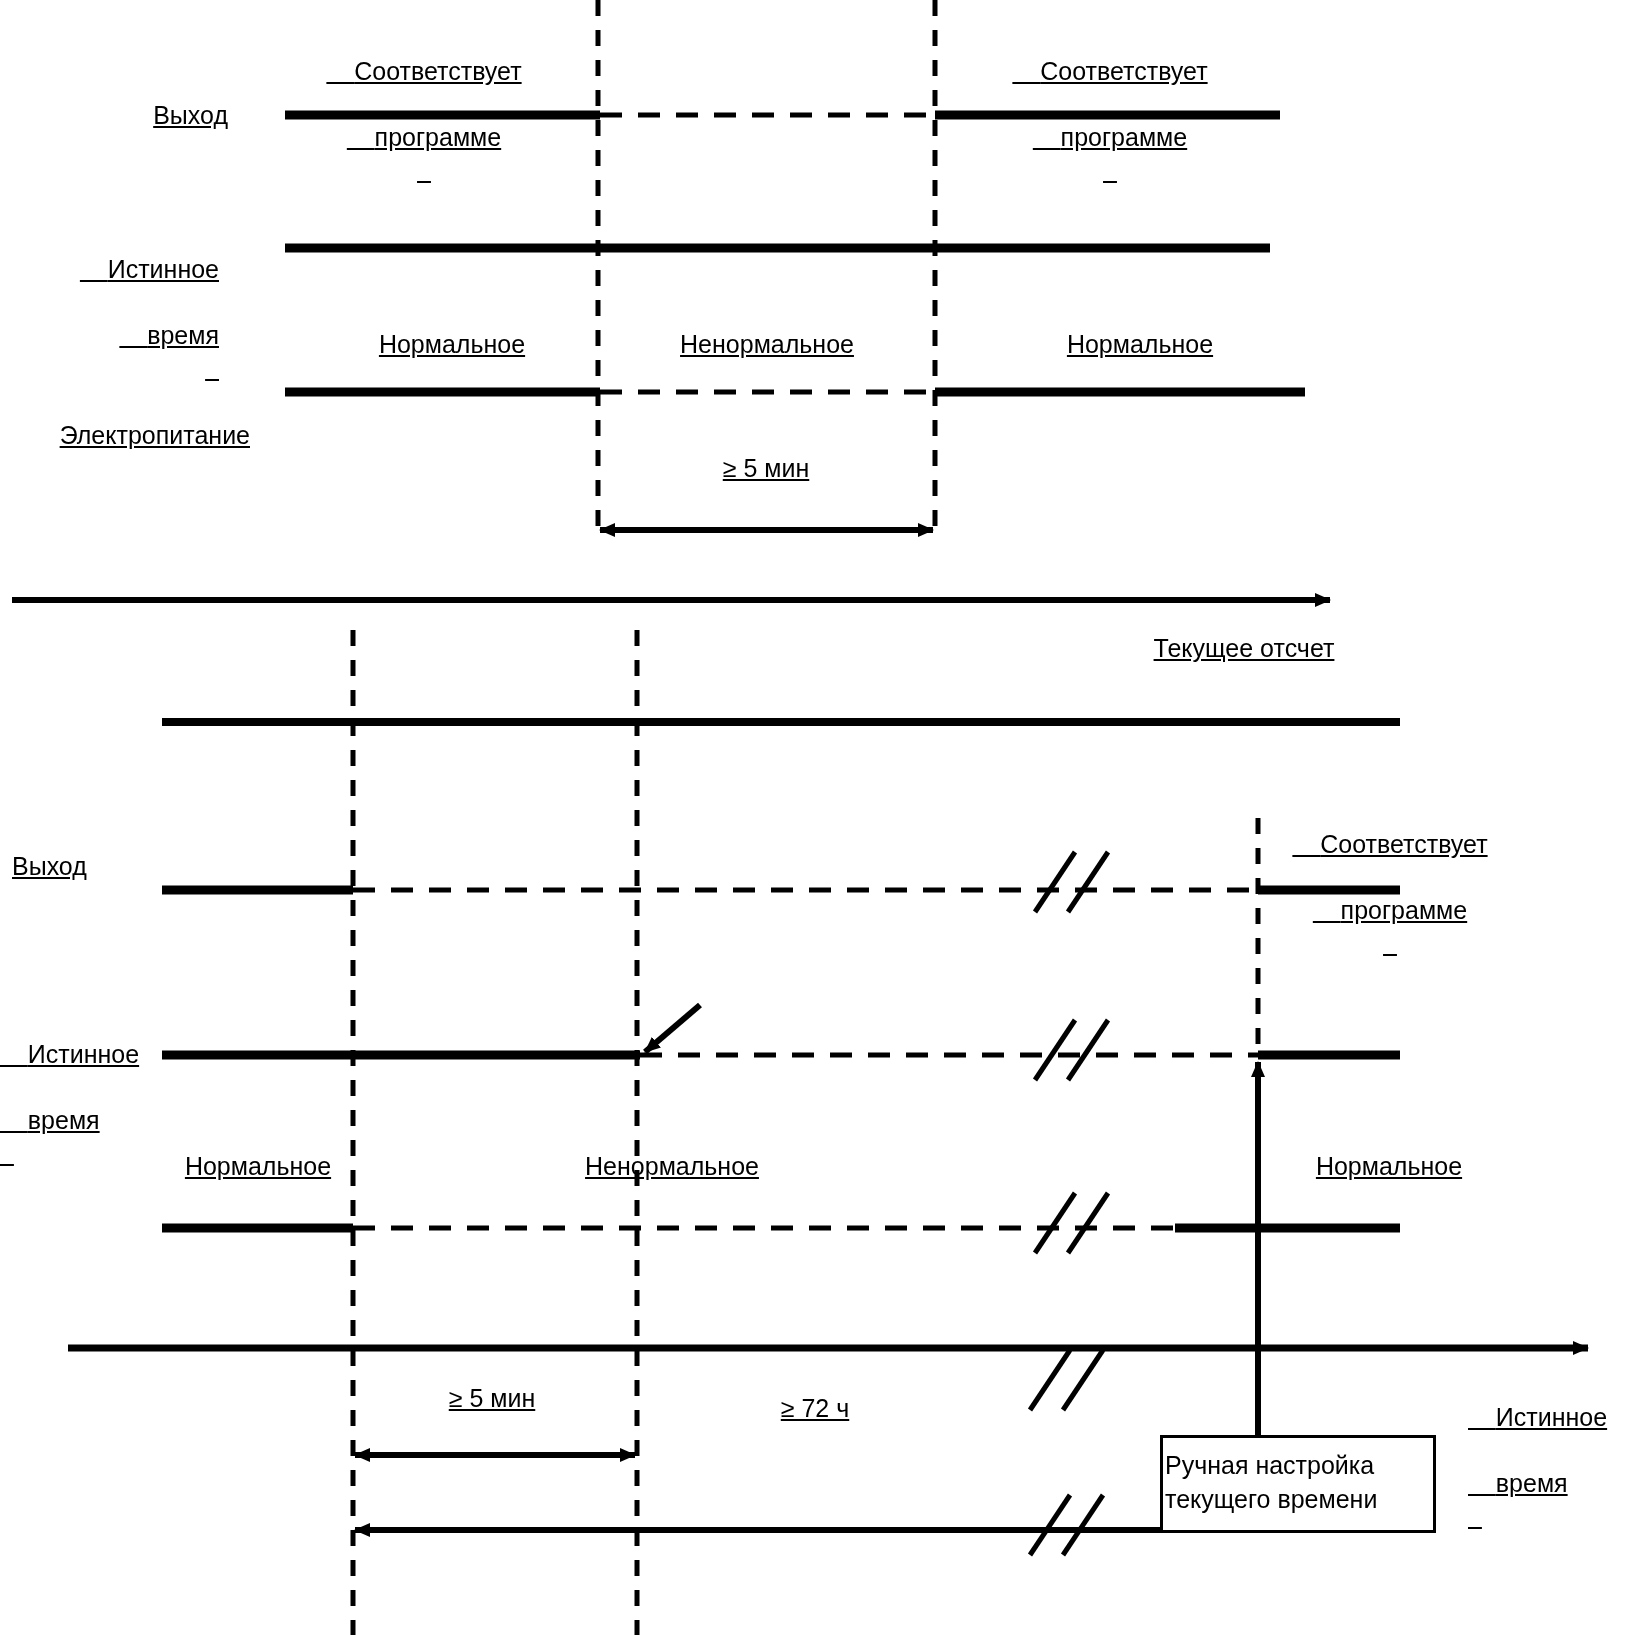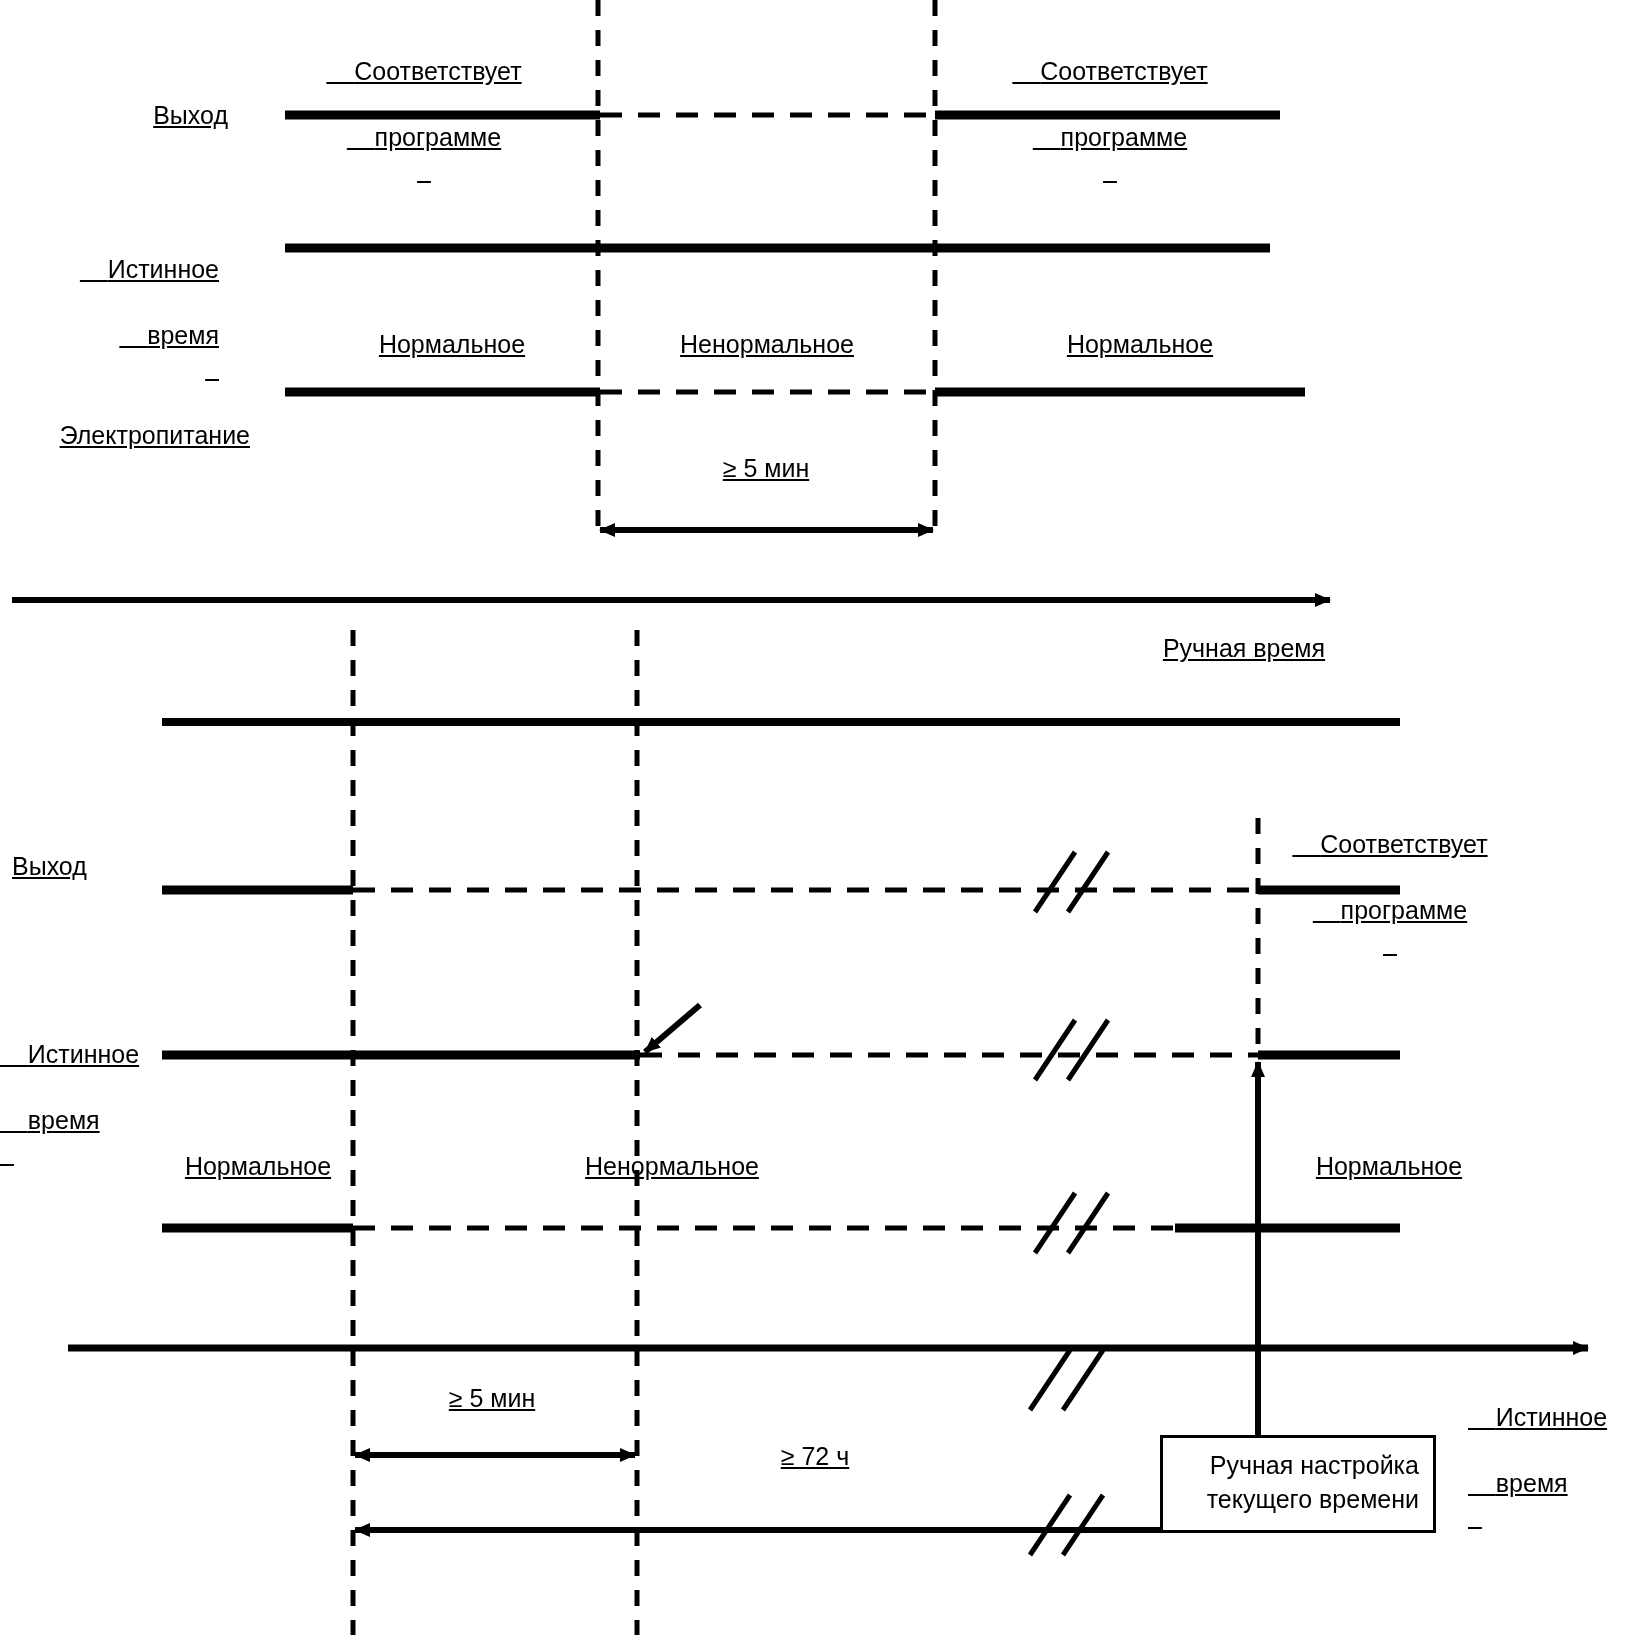--- a/index.html
+++ b/index.html
@@ -5,21 +5,21 @@
   html,body{margin:0;padding:0;background:#fff;}
   body{width:1634px;height:1635px;position:relative;overflow:hidden;
        font-family:"Liberation Sans","DejaVu Sans",sans-serif;color:#000;}
   .stage{position:absolute;left:0;top:0;width:1634px;height:1635px;}
   svg.layer{position:absolute;left:0;top:0;width:1634px;height:1635px;}
   .lbl{position:absolute;font-size:25px;line-height:33px;color:#000;white-space:pre;text-decoration:underline;}
   .c{text-align:center;transform:translateX(-50%);}
   .r{text-align:right;transform:translateX(-100%);}
   .l{text-align:left;}
   .boxlbl{position:absolute;border:3px solid #000;background:#fff;
-          font-size:25px;line-height:34px;text-align:right;padding:10px 14px 12px 2px;
+          font-size:25px;line-height:34px;text-align:left;padding:10px 14px 12px 2px;
           box-sizing:border-box;}
 </style>
 </head>
 <body>
 
 <div class="stage">
 
   <svg class="layer" viewBox="0 0 1634 1635">
     <defs>
       <marker id="arrEnd" markerWidth="16" markerHeight="14" refX="15" refY="7" orient="auto" markerUnits="userSpaceOnUse">
@@ -132,21 +132,21 @@
   </div>
 
   <div class="lbl c" style="left:452px;top:328px;">Нормальное</div>
   <div class="lbl c" style="left:767px;top:328px;">Ненормальное</div>
   <div class="lbl c" style="left:1140px;top:328px;">Нормальное</div>
 
   <div class="lbl r" style="left:250px;top:374px;margin-top:45px;">Электропитание</div>
 
   <div class="lbl c" style="left:766px;top:452px;">≥ 5 мин</div>
 
-  <div class="lbl c" style="left:1244px;top:632px;">Ручная время</div>
+  <div class="lbl c" style="left:1244px;top:632px;">Текущее отсчет</div>
 
   <div class="lbl l" style="left:12px;top:850px;">Выход</div>
 
   <div class="lbl l" style="left:0px;top:1005px;">
     <span>Истинное</span><br>
     <span>время</span>
   </div>
 
 
   <div class="lbl c" style="left:1390px;top:795px;">
@@ -154,21 +154,21 @@
     <span>программе</span>
   </div>
 
 
   <div class="lbl c" style="left:258px;top:1150px;">Нормальное</div>
   <div class="lbl c" style="left:672px;top:1150px;">Ненормальное</div>
   <div class="lbl c" style="left:1389px;top:1150px;">Нормальное</div>
 
   <div class="lbl c" style="left:492px;top:1382px;">≥ 5 мин</div>
 
-  <div class="lbl c" style="left:815px;top:1440px;">≥ 72 ч</div>
+  <div class="lbl c" style="left:815px;top:1392px;">≥ 72 ч</div>
 
   <div class="lbl l" style="left:1468px;top:1368px;text-align:left;">
     <span>Истинное</span><br>
     <span>время</span>
   </div>
 
   <div class="boxlbl" style="left:1160px;top:1435px;width:276px;height:98px;">
     <span>Ручная настройка</span><br>
     <span>текущего времени</span>
   </div>

